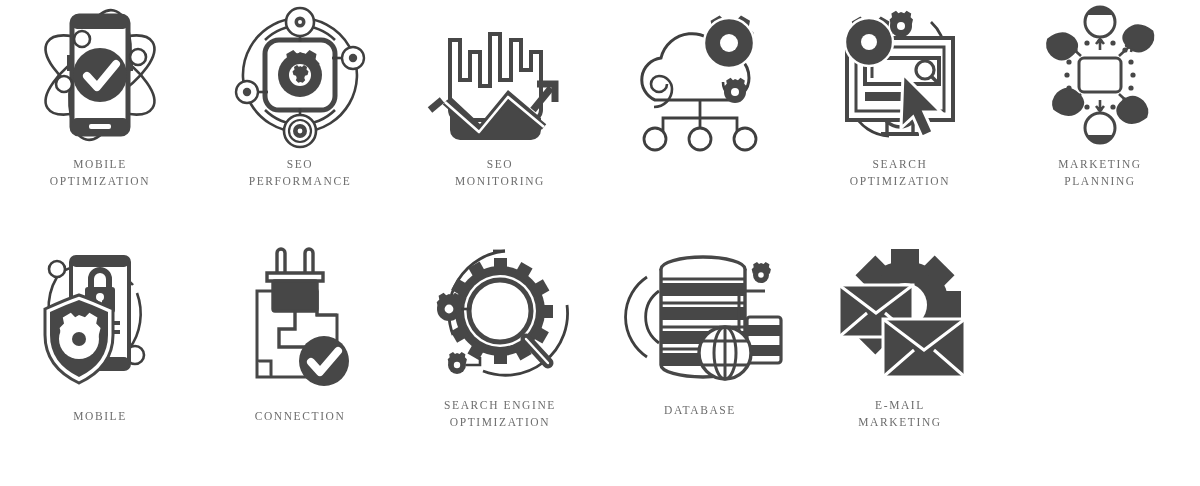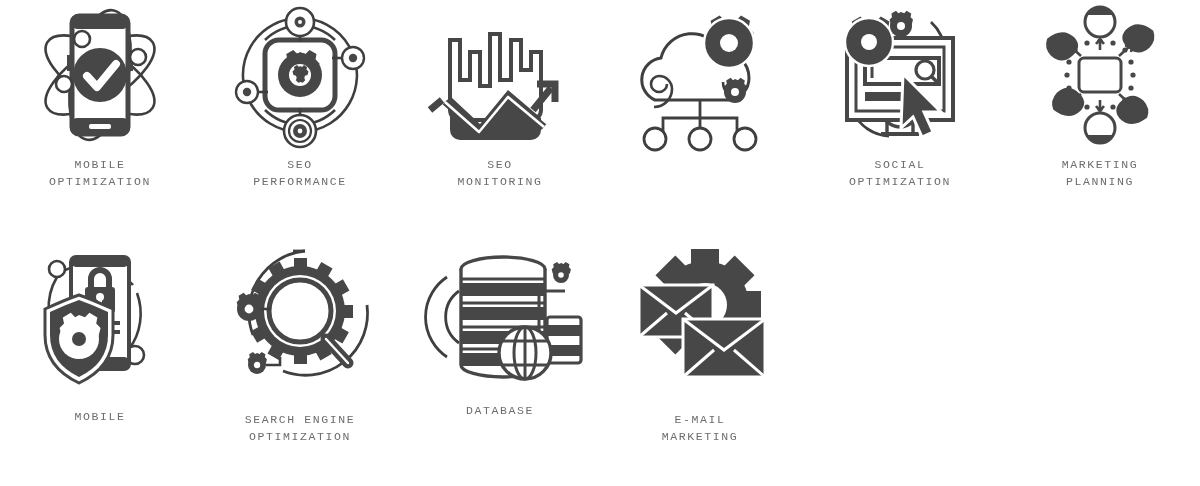--- a/index.html
+++ b/index.html
@@ -30,24 +30,24 @@
   }
   .art svg{display:block;overflow:visible;}
   .label{
     margin-top:6px;
     text-align:center;
     color:#6d6d6d;
     font-size:11.5px;
     letter-spacing:1.6px;
     line-height:17px;
     white-space:pre-line;
-    font-family:Liberation Mono, monospace;
+    font-family:Liberation Serif, serif;
   }
   
-  .cell.lbl-up .label{margin-top:18px;}
+  .cell.lbl-up .label{margin-top:4px;}
   .cell.lbl-down .label{margin-top:15px;}
   .cell.lbl-mid .label{margin-top:9px;}
 </style>
 </head>
 <body>
 
 <div id="icon-grid">
 
   <div class="row1 cell">
     <div class="art">
@@ -192,21 +192,21 @@
           <circle cx="44" cy="42" r="24" fill="none" stroke="#ffffff" stroke-width="2.4"></circle>
           <circle cx="44" cy="42" r="8" fill="#ffffff"></circle>
         </g>
         <g>
           <circle cx="76" cy="26" r="11" fill="#474747"></circle>
           <path d="M76 12 l3.2 1.2 l2.4-2.4 l4.6 2.8 l-0.6 3.6 l2.4 2.4 l-1.2 5 l-3.6 0.9 l-1.2 3.2 l1.2 3.2 l-3.7 3.7 l-3.2-1.2 l-3.2 1.2 l-3.7-3.7 l1.2-3.2 l-1.2-3.2 l-3.6-0.9 l-1.2-5 l2.4-2.4 l-0.6-3.6 l4.6-2.8 l2.4 2.4z" fill="#474747"></path>
           <circle cx="76" cy="26" r="4" fill="#ffffff"></circle>
         </g>
       </svg>
     </div>
-    <div class="label">SOCIAL
+    <div class="label">SEARCH
 OPTIMIZATION</div>
   </div>
 
   <div class="row1 cell">
     <div class="art">
       <svg width="150" height="150" viewBox="0 0 150 150">
         <rect x="54" y="58" width="42" height="34" rx="5" fill="#ffffff" stroke="#474747" stroke-width="3"></rect>
         <g fill="#474747">
           <circle cx="50" cy="50" r="2.6"></circle>
             <circle cx="62" cy="43" r="2.6"></circle>
@@ -278,20 +278,38 @@
         <path d="M20 66 q22 -10 34 -14 q12 4 34 14 v26 q0 32 -34 48 q-34 -16 -34 -48z" fill="#ffffff" stroke="#474747" stroke-width="3"></path>
         <path d="M25 69 q20 -9 29 -12 q9 3 29 12 v23 q0 28 -29 42 q-29 -14 -29 -42z" fill="#474747"></path>
         <circle cx="54" cy="96" r="20" fill="#ffffff"></circle>
         <path d="M54 72 l6 2.2 l4.4-4.4 l8 4.6 l-1.2 6.2 l4.4 4.4 l-2.3 8.8 l-6.2 1.6 l-2.3 5.6 l2.3 5.6 l-6.4 6.4 l-5.6-2.3 l-5.6 2.3 l-6.4-6.4 l2.3-5.6 l-2.3-5.6 l-6.2-1.6 l-2.3-8.8 l4.4-4.4 l-1.2-6.2 l8-4.6 l4.4 4.4z" fill="#ffffff"></path>
         <circle cx="54" cy="96" r="7" fill="#474747"></circle>
       </svg>
     </div>
     <div class="label">MOBILE</div>
   </div>
 
+  <div class="row2 cell lbl-down">
+    <div class="art">
+      <svg width="150" height="150" viewBox="0 0 150 150">
+        <path d="M32 48 h60 v24 h20 v40 l-22 22 h-58 z" fill="#ffffff" stroke="#474747" stroke-width="3"></path>
+        <path d="M32 118 h14 v16" fill="#ffffff" stroke="#474747" stroke-width="3"></path>
+        <path d="M92 48 v24 h20" fill="none" stroke="#474747" stroke-width="3"></path>
+        <rect x="52" y="6" width="8" height="34" rx="4" fill="#ffffff" stroke="#474747" stroke-width="3.4"></rect>
+        <rect x="80" y="6" width="8" height="34" rx="4" fill="#ffffff" stroke="#474747" stroke-width="3.4"></rect>
+        <path d="M42 30 h56 v8 h-56z" fill="#ffffff" stroke="#474747" stroke-width="3.4"></path>
+        <rect x="48" y="38" width="44" height="30" rx="2" fill="#474747" stroke="#474747" stroke-width="3.4"></rect>
+        <path d="M70 68 v18 h-16 v18 h42 v20" fill="none" stroke="#474747" stroke-width="3.4"></path>
+        <path d="M70 68 v12 h-22 v26 h48 v14" fill="none" stroke="#ffffff" stroke-width="0"></path>
+        <circle cx="99" cy="118" r="25" fill="#474747"></circle>
+        <path d="M86 119 l9 10 l18 -21" fill="none" stroke="#ffffff" stroke-width="8" stroke-linecap="round" stroke-linejoin="round"></path>
+      </svg>
+    </div>
+    <div class="label">CONNECTION</div>
+  </div>
 
   <div class="row2 cell lbl-up">
     <div class="art">
       <svg width="150" height="150" viewBox="0 0 150 150">
         <path d="M80 8 a62 62 0 0 0 -52 84" fill="none" stroke="#3f3f3f" stroke-width="2.8"></path>
         <path d="M80 8 h-12" fill="none" stroke="#3f3f3f" stroke-width="2.8"></path>
         <path d="M142 62 a62 62 0 0 1 -84 66" fill="none" stroke="#3f3f3f" stroke-width="2.8"></path>
         <g>
           <circle cx="75" cy="68" r="45" fill="#474747"></circle>
           <g fill="#474747">

